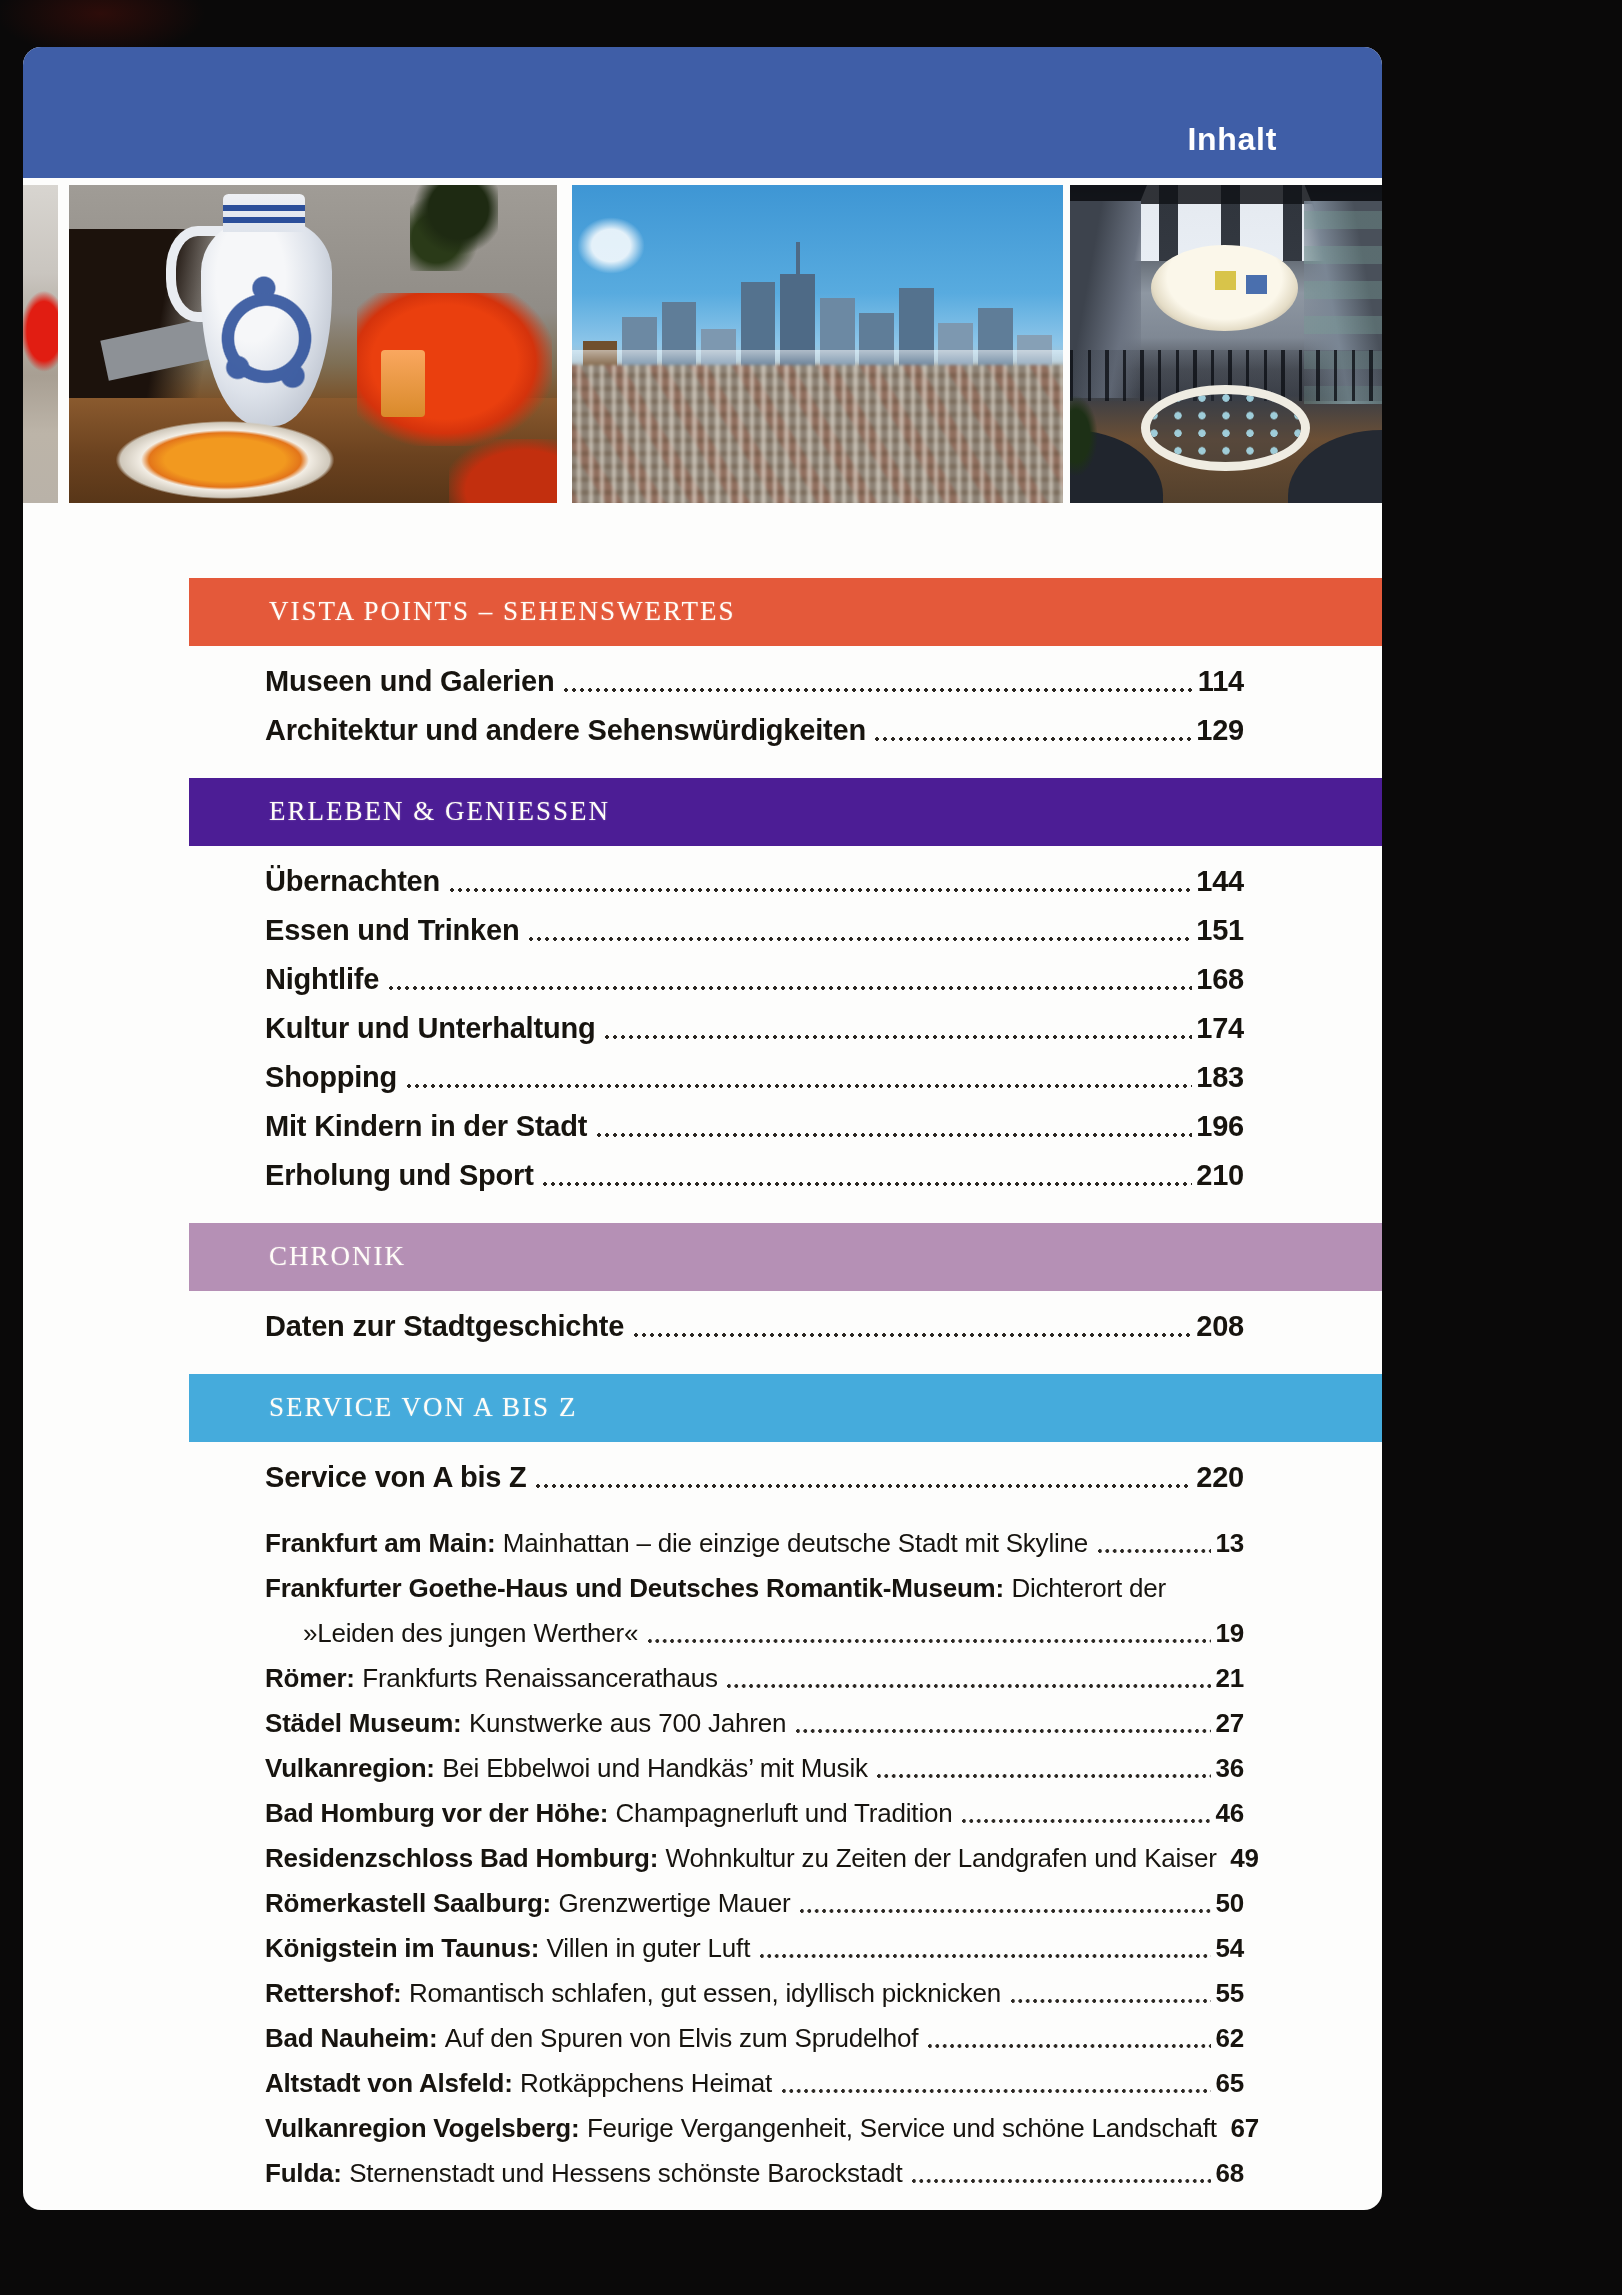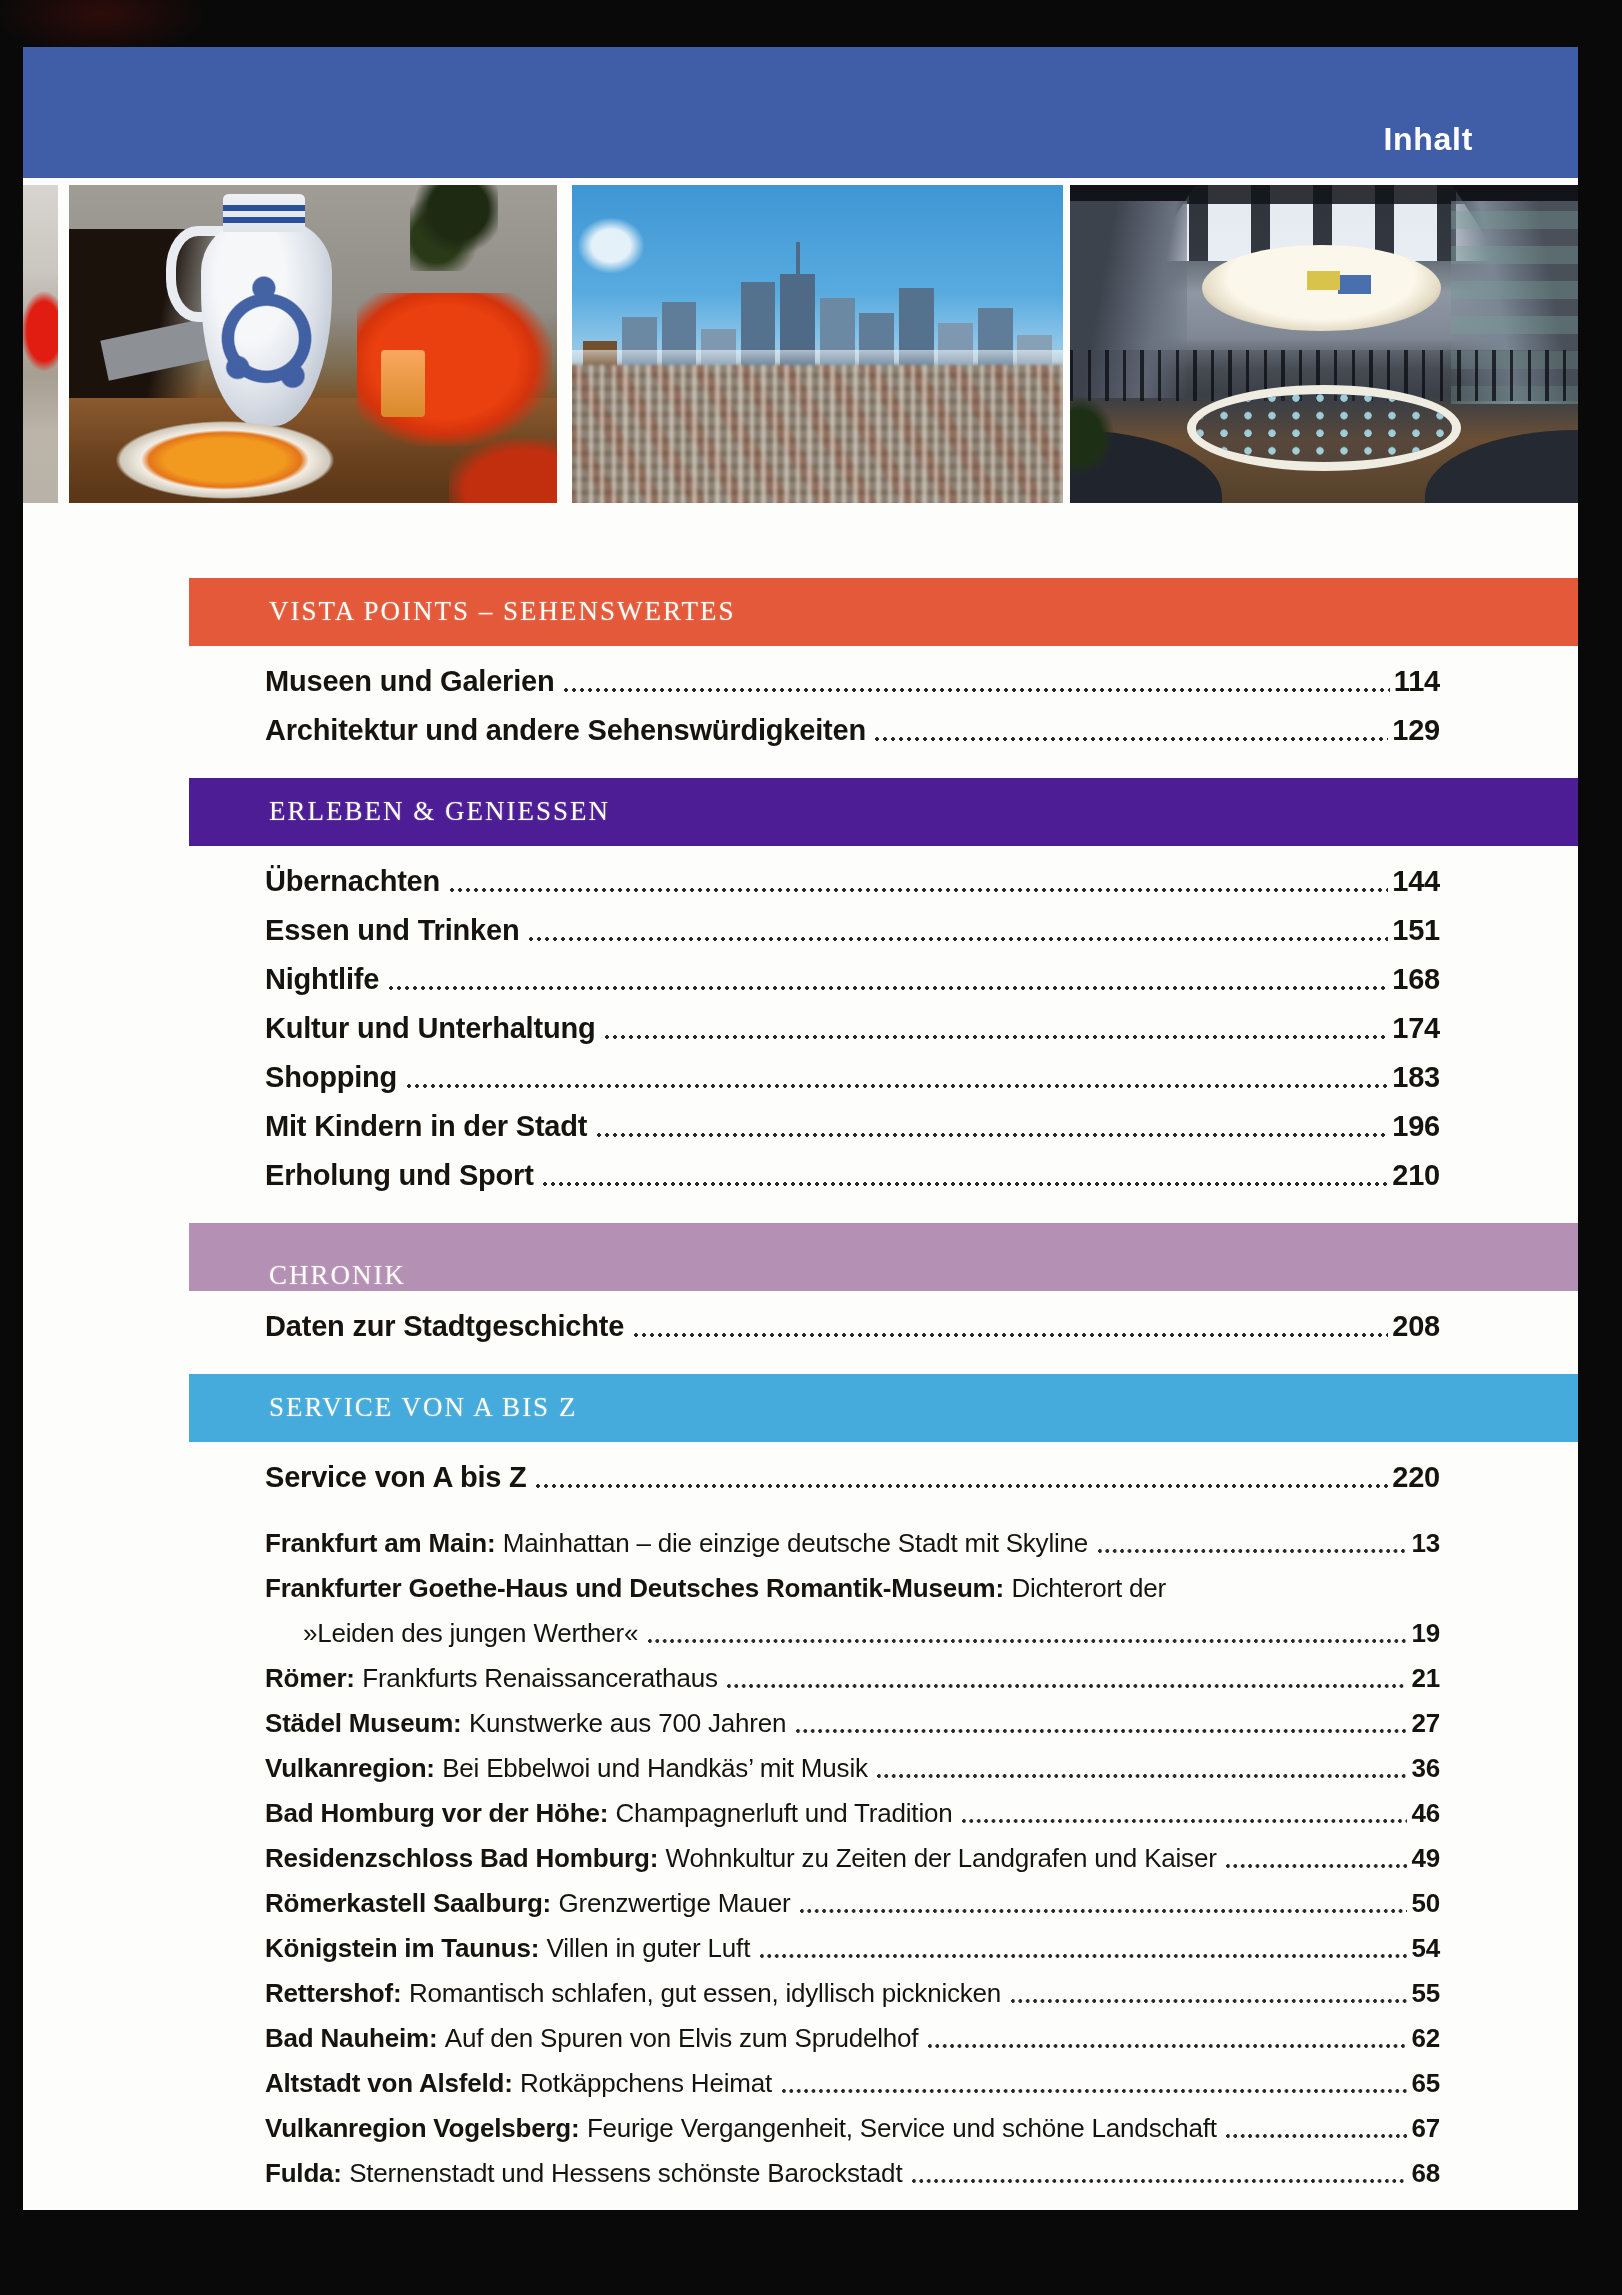--- a/index.html
+++ b/index.html
@@ -1,19 +1,19 @@
 <!DOCTYPE html>
 <html style="font-size:10.8px"><head>
 <meta charset="utf-8">
 <style>
   html,body{margin:0;padding:0;}
   body{width:1622px;height:2295px;background:#0a0909;font-family:"Liberation Sans",sans-serif;}
   .stage{position:relative;width:1622px;height:2295px;overflow:hidden;
          background:radial-gradient(ellipse 149px 61px at 101px 13.5px, rgba(74,15,10,.55), rgba(0,0,0,0) 70%), #0a0909;}
-  .page{position:absolute;left:23px;top:47px;width:1555px;height:2163px;background:#fdfdfc;overflow:hidden;}
+  .page{position:absolute;left:23px;top:47px;width:1359px;height:2163px;background:#fdfdfc;overflow:hidden;border-radius:18px;}
 
   
   .band{height:131px;display:flex;justify-content:flex-end;align-items:flex-end;
         padding:0 105px 20px 0;box-sizing:border-box;background:#3f5ea7;}
   .band-title{color:#ffffff;font-weight:bold;font-size:32px;letter-spacing:0.7px;}
 
   
   .photos{margin-top:6.8px;height:318px;display:flex;}
   .photos i{position:absolute;display:block;}
   .sliver{width:35px;margin-right:10.8px;
@@ -240,21 +240,21 @@
           </div>
           <div class="row">
             <span class="lbl">Erholung und Sport</span>
             <span class="dots"></span>
             <span class="num">210</span>
           </div>
         </div>
       </section>
 
       <section>
-        <div class="bar" style="background-color: rgb(181, 144, 181); align-items: flex-end;">
+        <div class="bar" style="background-color: rgb(181, 144, 181);">
           <span class="bar-label">CHRONIK</span>
         </div>
         <div class="rows">
           <div class="row">
             <span class="lbl">Daten zur Stadtgeschichte</span>
             <span class="dots"></span>
             <span class="num">208</span>
           </div>
         </div>
       </section>

